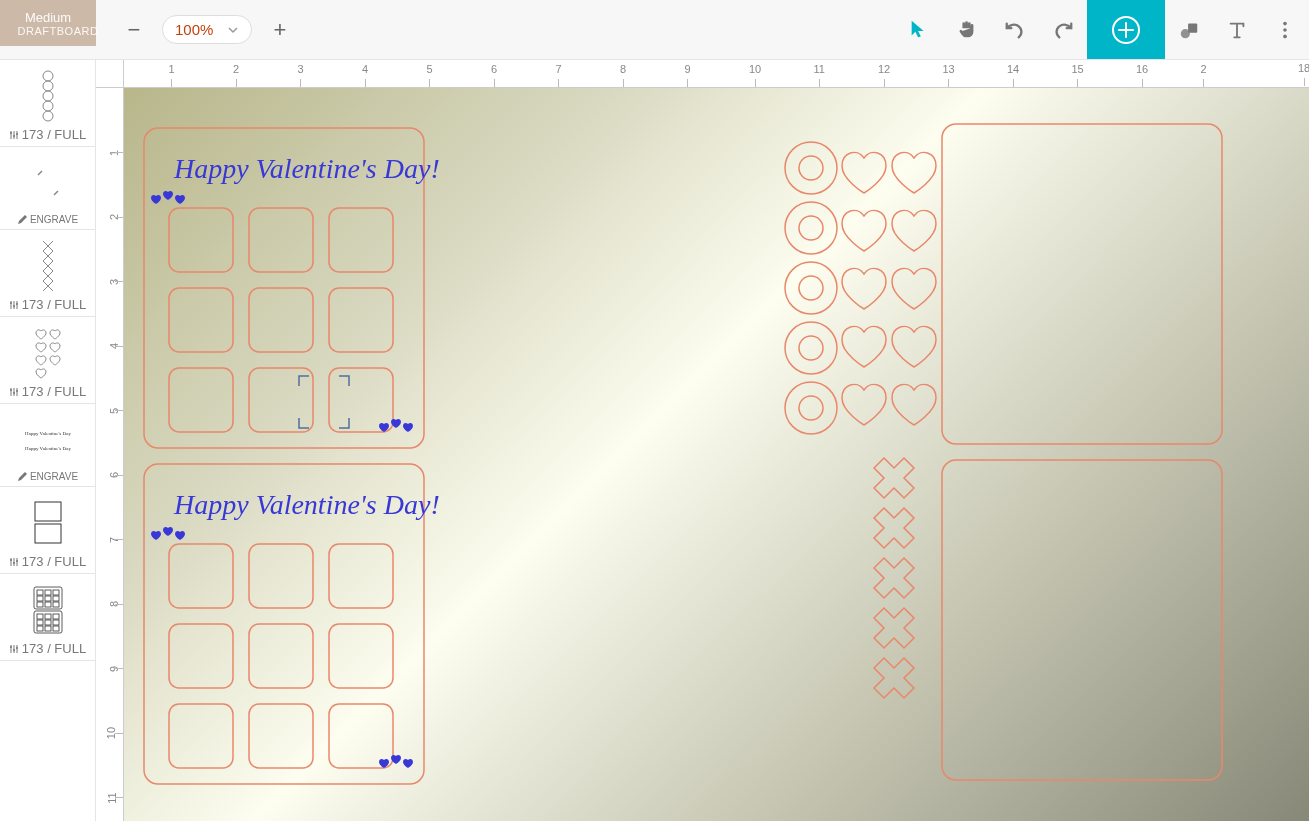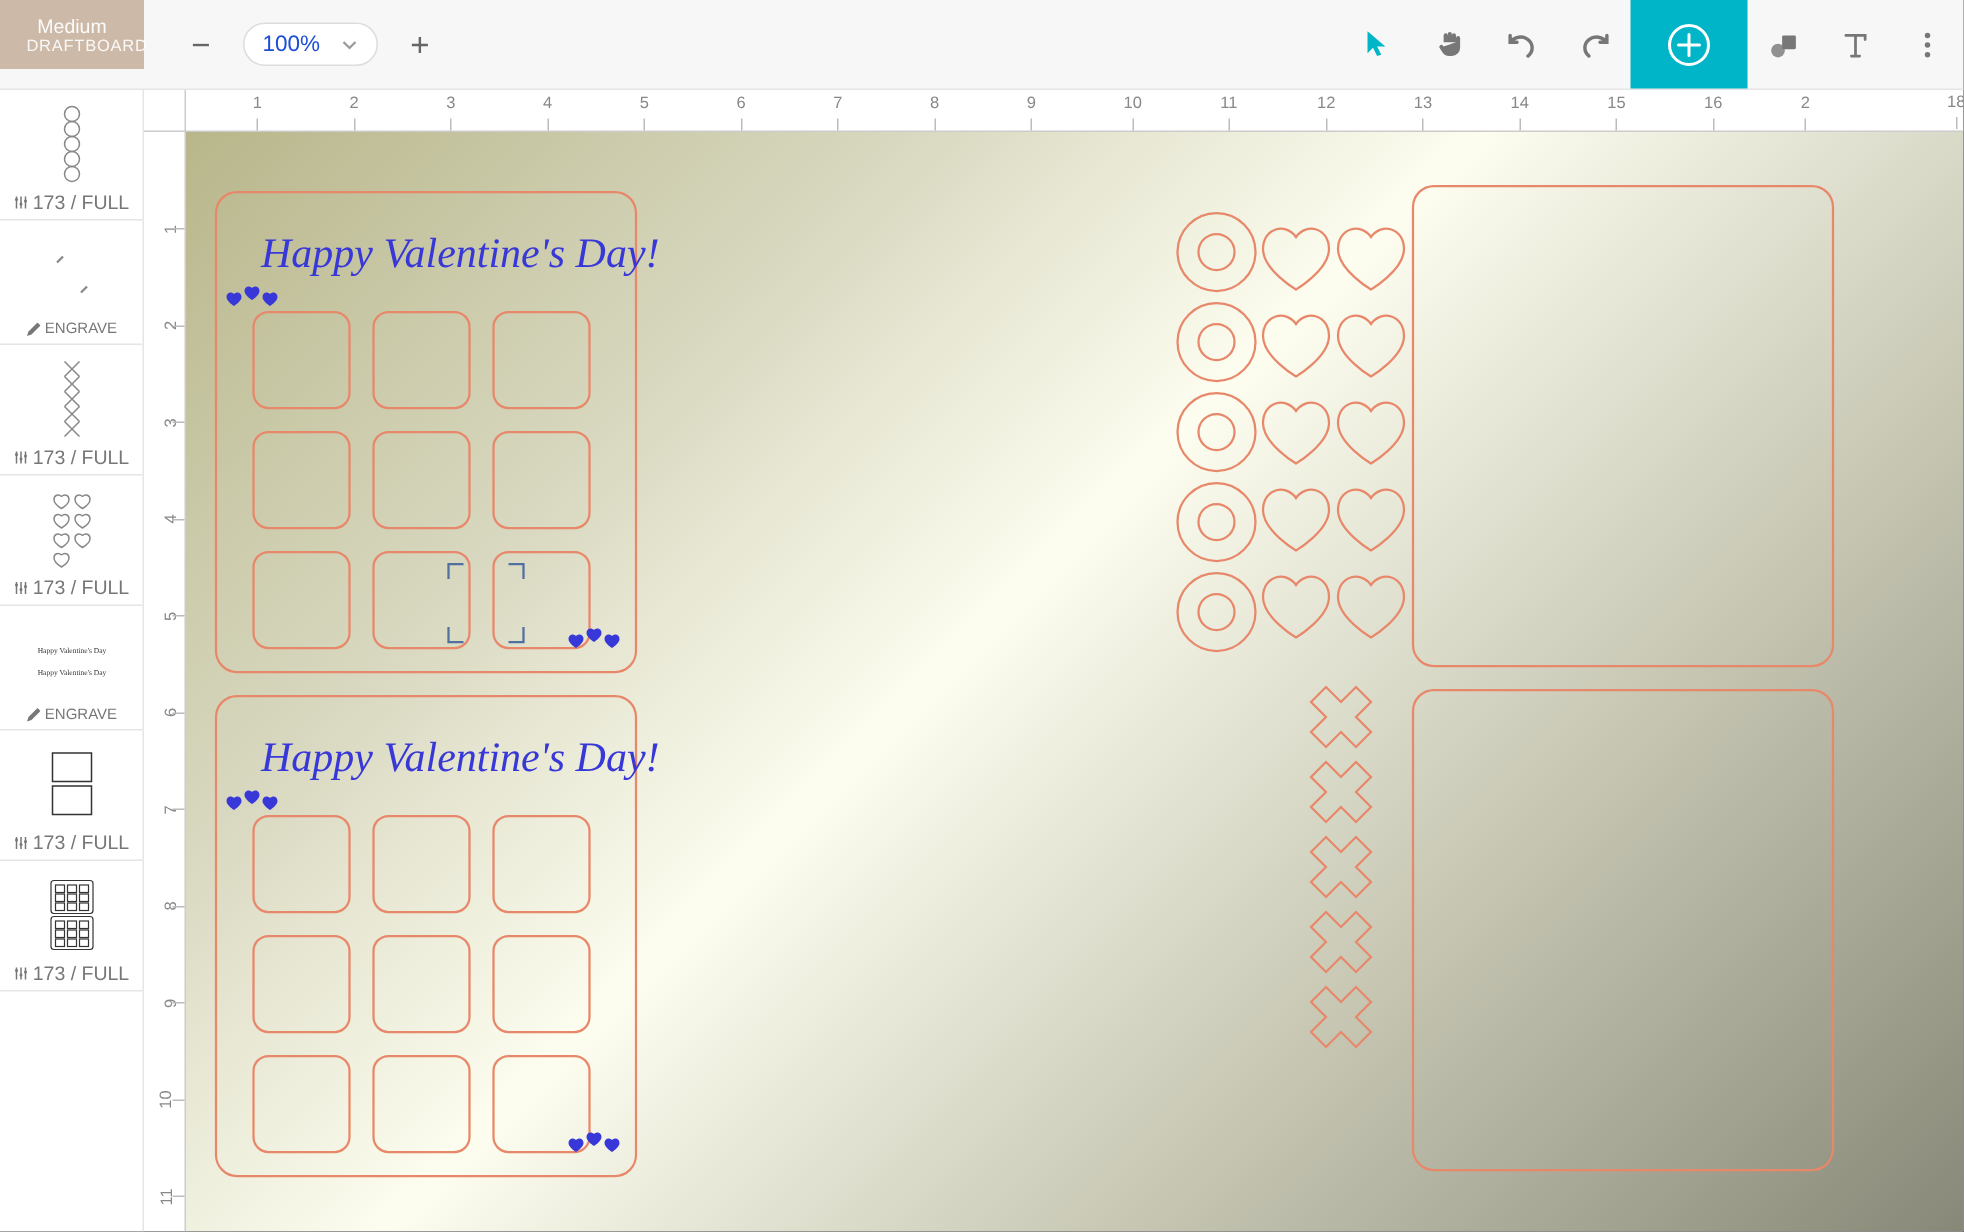--- a/index.html
+++ b/index.html
@@ -6,21 +6,21 @@
 body { font-family: -apple-system, BlinkMacSystemFont, "Segoe UI", sans-serif; overflow: hidden; background: #fff; }
 .app { display: flex; flex-direction: column; width: 1309px; height: 821px; }
 
 
 .topbar { height: 60px; background: #f7f7f7; border-bottom: 1px solid #e5e5e5; display: flex; align-items: center; position: relative; }
 .material-badge { position: absolute; left: 0; top: 0; height: 46px; width: 96px; background: #cdb9a8; color: #fff; display: flex; flex-direction: column; align-items: center; justify-content: center; font-size: 12px; font-weight: 500; }
 .material-badge .m1 { font-size: 13px; opacity: 0.95; }
 .material-badge .m2 { font-size: 11px; letter-spacing: 0.5px; opacity: 0.9; margin-left: 20px; }
 .zoom-group { margin-left: 120px; display: flex; align-items: center; gap: 14px; }
 .zoom-btn { width: 28px; height: 28px; display: flex; align-items: center; justify-content: center; cursor: pointer; color: #666; font-size: 22px; font-weight: 300; user-select: none; }
-.zoom-select { background: #fff; border: 1px solid #ddd; border-radius: 16px; padding: 5px 12px; display: flex; align-items: center; gap: 8px; font-size: 15px; color: #1d4ed8; cursor: pointer; min-width: 90px; justify-content: space-between; }
+.zoom-select { background: #fff; border: 1px solid #ddd; border-radius: 16px; padding: 5px 12px; display: flex; align-items: center; gap: 8px; font-size: 15px; color: #c2410c; cursor: pointer; min-width: 90px; justify-content: space-between; }
 .zoom-select svg { width: 12px; height: 12px; }
 .right-tools { margin-left: auto; display: flex; align-items: center; height: 100%; }
 .tool-btn { width: 48px; height: 100%; display: flex; align-items: center; justify-content: center; cursor: pointer; color: #777; }
 .tool-btn.active { color: #00b5c8; }
 .tool-btn.add { background: #00b5c8; color: #fff; width: 78px; height: 100%; }
 .tool-btn svg { width: 22px; height: 22px; }
 .tool-btn.add svg { width: 30px; height: 30px; }
 
 
 .main { flex: 1; display: flex; position: relative; overflow: hidden; }

